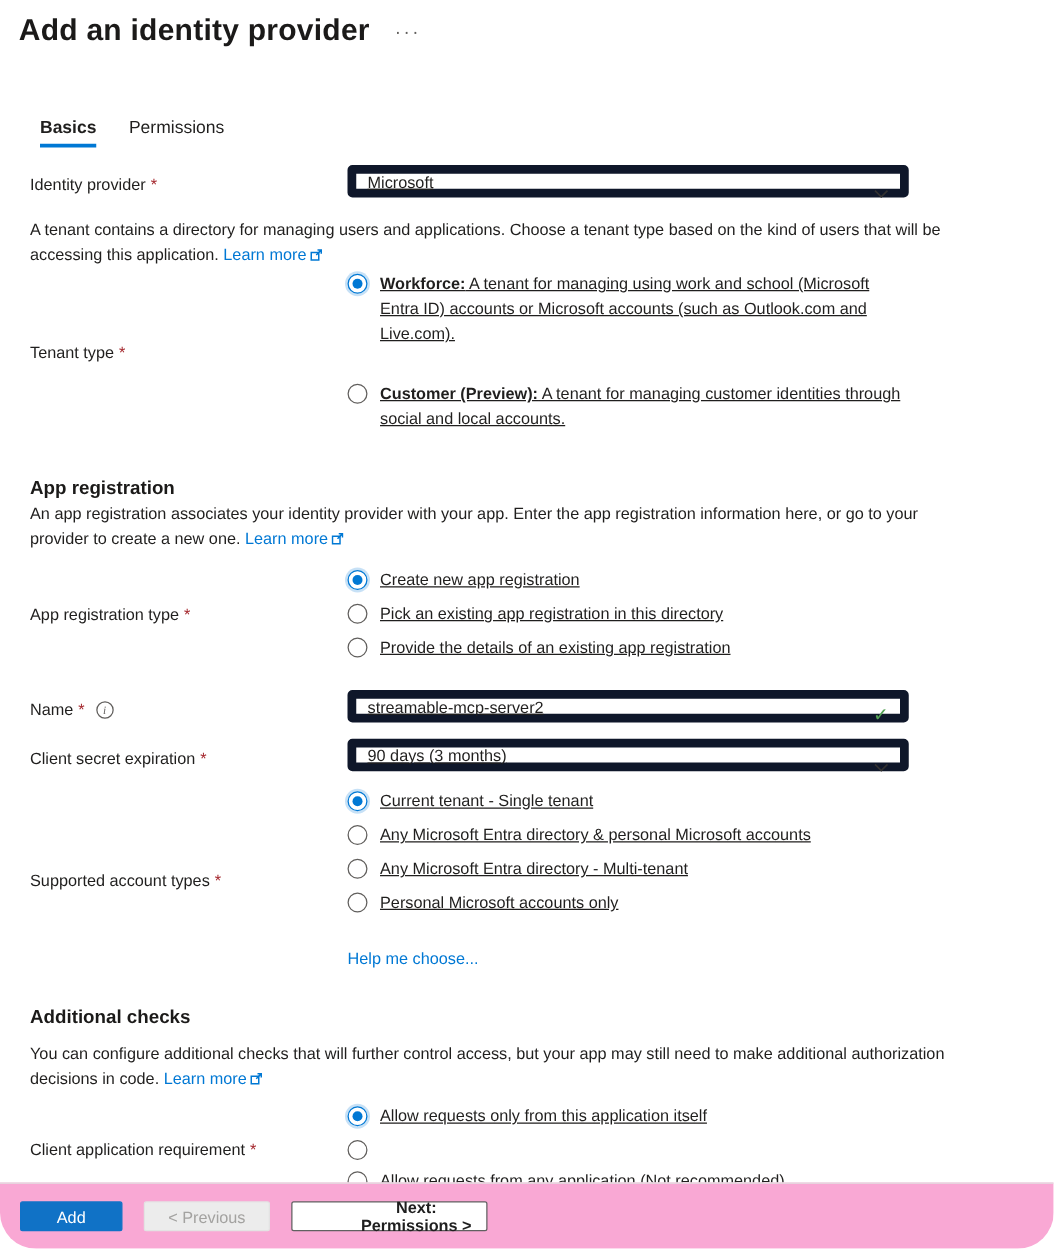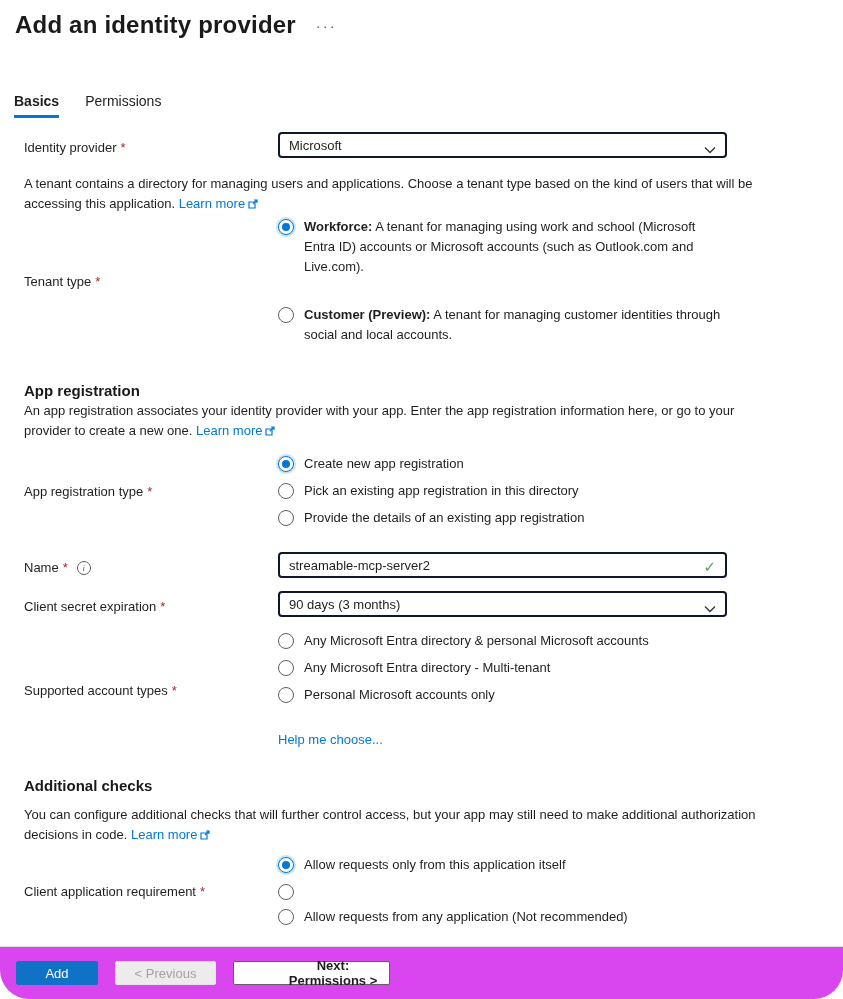--- a/index.html
+++ b/index.html
@@ -6,21 +6,21 @@
   html,body { width:843px; height:999px; background:#fff; font-family:"Liberation Sans","DejaVu Sans",sans-serif; color:#201f1e; }
   .page { position:relative; width:843px; height:999px; overflow:hidden; background:#fff;border-radius:29px; }
   .scroll-area { height:946px; overflow:hidden; }
 
   
   .title-row { display:flex; align-items:center; margin:10px 0 0 15px; }
   .page-title { font-size:24px; font-weight:700; line-height:30px; color:#1b1a19; letter-spacing:.2px; }
   .more-dots { margin-left:20px; color:#605e5c; font-size:15px; letter-spacing:2px; cursor:pointer; }
 
   
-  .tabs { display:flex; gap:26px; margin:53px 0 0 14px; }
+  .tabs { display:flex; gap:26px; margin:53px 0 0 32px; }
   .tab { font-size:14px; padding-bottom:6px; cursor:pointer; color:#201f1e; }
   .tab.active { font-weight:700; border-bottom:3px solid #0078d4; }
 
   
   .form { margin-top:14px; }
   .row { display:flex; align-items:center; padding-left:24px; }
   .label-col { width:254px; flex:0 0 254px; font-size:13px; line-height:18px; color:#201f1e; padding-top:5px; display:flex; align-items:center; }
   .label-col.radio-label { padding-top:2px; }
   .control-col { width:449px; flex:0 0 449px; }
   .req { color:#a4262c; margin-left:4px; }
@@ -28,37 +28,37 @@
 
   
   .para { font-size:13px; line-height:20px; color:#201f1e; margin-left:24px; width:760px; }
   .link { color:#0078d4; cursor:pointer; text-decoration:none; }
   .ext-icon { display:inline-block; margin-left:3px; vertical-align:-1px; }
 
   
   .section-heading { font-size:15px; font-weight:700; line-height:20px; margin-left:24px; color:#1b1a19; }
 
   
-  .field { position:relative; width:449px; height:26px; border:2px solid #0f172a; border-radius:4px; background:#fff; display:flex; align-items:center; padding:0 28px 0 9px; font-size:13px; color:#201f1e; cursor:pointer; }
+  .field { position:relative; width:449px; height:26px; border:7px solid #0f172a; border-radius:4px; background:#fff; display:flex; align-items:center; padding:0 28px 0 9px; font-size:13px; color:#201f1e; cursor:pointer;text-decoration:underline; }
   .field input { border:none; outline:none; width:100%; font-size:13px; font-family:inherit; color:#201f1e; background:transparent; }
   .chevron { position:absolute; right:9px; top:8px; }
   .check-icon { position:absolute; right:9px; top:4px; color:#54a254; font-size:15px; font-weight:700; }
 
   
-  .radio-group { display:flex; flex-direction:column; gap:7px; }
+  .radio-group { display:flex; flex-direction:column; gap:7px;text-decoration:underline; }
   .radio-option { display:flex; align-items:flex-start; gap:10px; cursor:pointer; }
   .radio-circle { flex:0 0 16px; width:16px; height:16px; border-radius:50%; border:1px solid #605e5c; background:#fff; margin-top:2px; position:relative; }
   .radio-option.selected .radio-circle { border:1.5px solid #0078d4; box-shadow:0 0 0 2px rgba(0,120,212,.22); }
   .radio-option.selected .radio-circle::after { content:""; position:absolute; left:50%; top:50%; width:8px; height:8px; margin:-4px 0 0 -4px; border-radius:50%; background:#0078d4; }
   .radio-text { font-size:13px; line-height:20px; color:#201f1e; }
   .radio-text b { font-weight:700; }
   .gap14 { height:14px; }
 
   
-  .footer { position:absolute; left:0; bottom:0; width:843px; height:53px; border-top:1px solid #e1e1e1; background:#d946ef; display:flex; align-items:center; padding-left:16px; gap:17px; }
+  .footer { position:absolute; left:0; bottom:0; width:843px; height:53px; border-top:1px solid #e1e1e1; background:#f9a8d4; display:flex; align-items:center; padding-left:16px; gap:17px; }
   .btn { height:24px; font-size:13px; font-family:inherit; border-radius:2px; display:inline-flex; align-items:center; justify-content:center; cursor:pointer; }
   .btn-primary { width:82px; background:#1072c6; color:#fff; border:1px solid #1072c6; }
   .btn-disabled { width:101px; background:#ececec; color:#a3a2a0; border:1px solid #e3e3e3; cursor:default; }
   .btn-secondary { width:157px; background:#fff; color:#1f1f1f; border:1px solid #616161; font-weight:700;padding-left:43px; }
 
   .mt16{margin-top:16px}.mt2{margin-top:2px}.mt36{margin-top:36px}
   .mt10{}.mt12{margin-top:12px}.mt24{margin-top:24px}.mt13{margin-top:13px}
   .mt14{margin-top:14px}.mt28{margin-top:28px}.mt9{margin-top:9px}
   .help-link { display:inline-block; margin-top:27px; font-size:13px; }
 </style>
@@ -186,20 +186,24 @@
         </div>
       </div>
 
       <div class="row mt14">
         <div class="label-col radio-label">
           <span>Supported account types</span>
           <span class="req">*</span>
         </div>
         <div class="control-col">
           <div class="radio-group">
+            <div class="radio-option selected">
+              <span class="radio-circle"></span>
+              <span class="radio-text">Current tenant - Single tenant</span>
+            </div>
             <div class="radio-option">
               <span class="radio-circle"></span>
               <span class="radio-text">Any Microsoft Entra directory &amp; personal Microsoft accounts</span>
             </div>
             <div class="radio-option">
               <span class="radio-circle"></span>
               <span class="radio-text">Any Microsoft Entra directory - Multi-tenant</span>
             </div>
             <div class="radio-option">
               <span class="radio-circle"></span>

